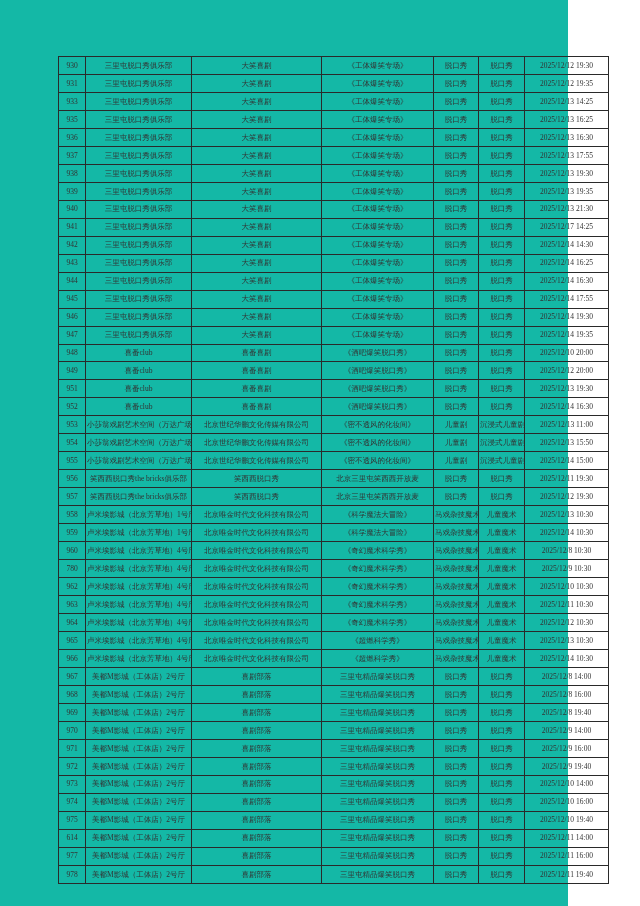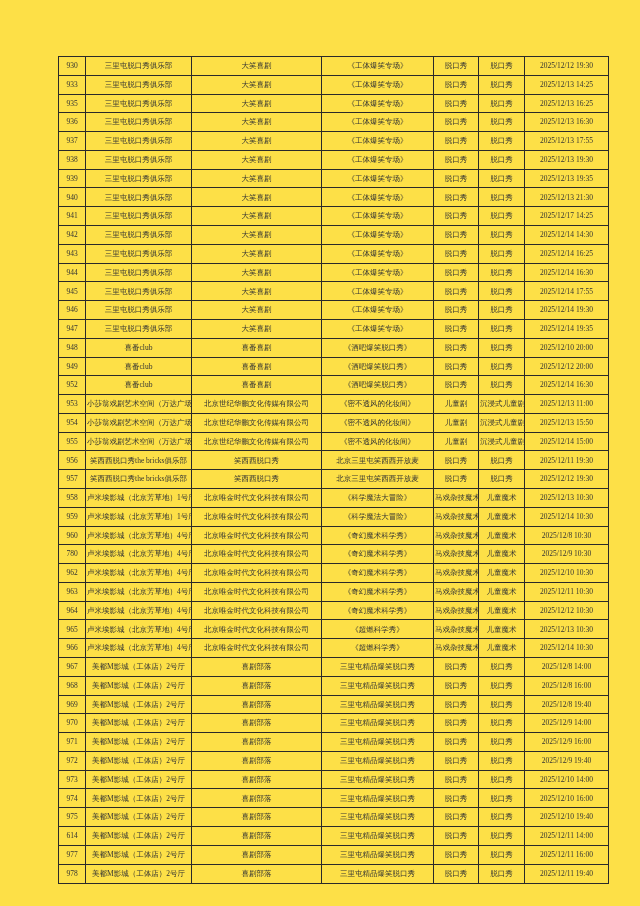--- a/index.html
+++ b/index.html
@@ -6,23 +6,23 @@
     margin: 0;
     padding: 0;
     background: #ffffff;
     width: 640px;
     height: 906px;
     overflow: hidden;
     font-family: "Liberation Serif", "DejaVu Serif", serif;
   }
   .page {
     position: relative;
-    width: 640px;
+    width: 568px;
     height: 906px;
-    background: #fde047;
+    background: #14b8a6;
   }
   table.schedule {
     position: absolute;
     left: 58px;
     top: 56px;
     width: 550px;
     height: 828px;
     border-collapse: collapse;
     table-layout: fixed;
   }
@@ -63,20 +63,29 @@
         <tr>
           <td>930</td>
           <td>三里屯脱口秀俱乐部</td>
           <td>大笑喜剧</td>
           <td>《工体爆笑专场》</td>
           <td>脱口秀</td>
           <td>脱口秀</td>
           <td>2025/12/12 19:30</td>
         </tr>
         <tr>
+          <td>931</td>
+          <td>三里屯脱口秀俱乐部</td>
+          <td>大笑喜剧</td>
+          <td>《工体爆笑专场》</td>
+          <td>脱口秀</td>
+          <td>脱口秀</td>
+          <td>2025/12/12 19:35</td>
+        </tr>
+        <tr>
           <td>933</td>
           <td>三里屯脱口秀俱乐部</td>
           <td>大笑喜剧</td>
           <td>《工体爆笑专场》</td>
           <td>脱口秀</td>
           <td>脱口秀</td>
           <td>2025/12/13 14:25</td>
         </tr>
         <tr>
           <td>935</td>
@@ -205,20 +214,29 @@
           <td>2025/12/10 20:00</td>
         </tr>
         <tr>
           <td>949</td>
           <td>喜番club</td>
           <td>喜番喜剧</td>
           <td>《酒吧爆笑脱口秀》</td>
           <td>脱口秀</td>
           <td>脱口秀</td>
           <td>2025/12/12 20:00</td>
+        </tr>
+        <tr>
+          <td>951</td>
+          <td>喜番club</td>
+          <td>喜番喜剧</td>
+          <td>《酒吧爆笑脱口秀》</td>
+          <td>脱口秀</td>
+          <td>脱口秀</td>
+          <td>2025/12/13 19:30</td>
         </tr>
         <tr>
           <td>952</td>
           <td>喜番club</td>
           <td>喜番喜剧</td>
           <td>《酒吧爆笑脱口秀》</td>
           <td>脱口秀</td>
           <td>脱口秀</td>
           <td>2025/12/14 16:30</td>
         </tr>

